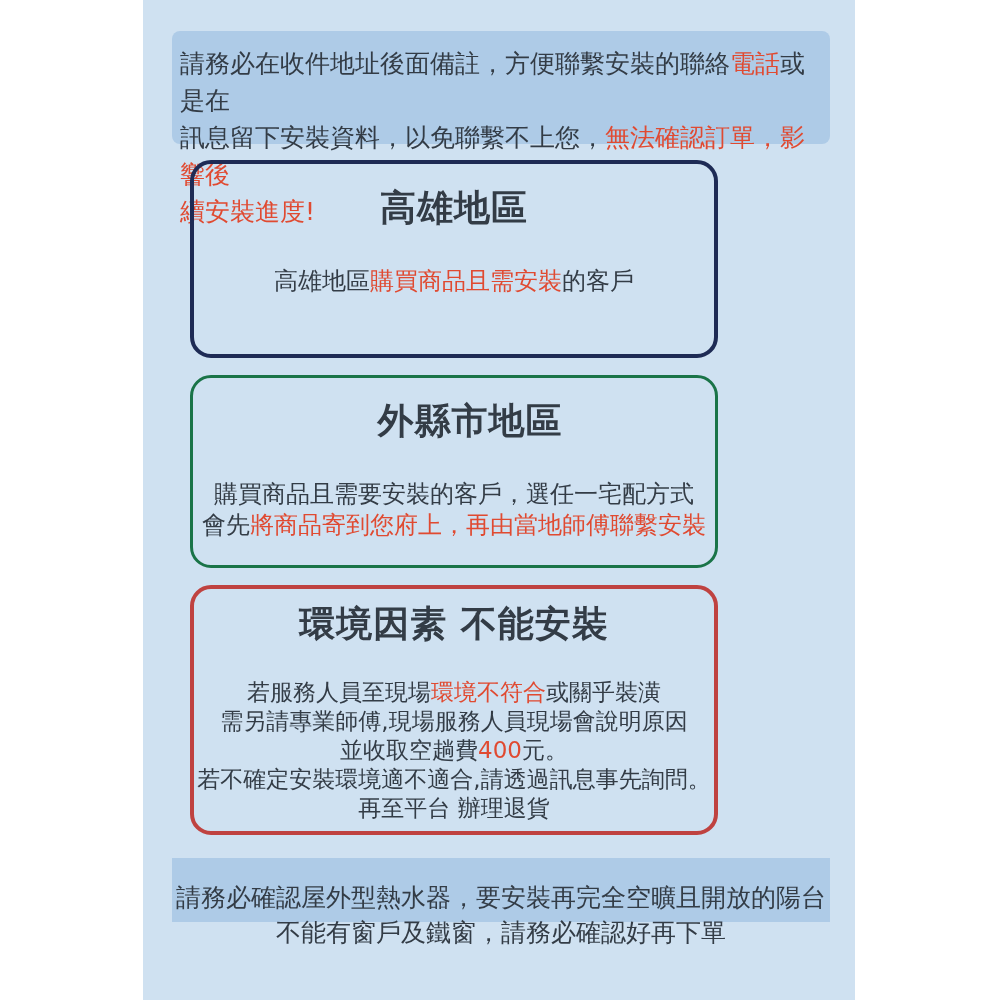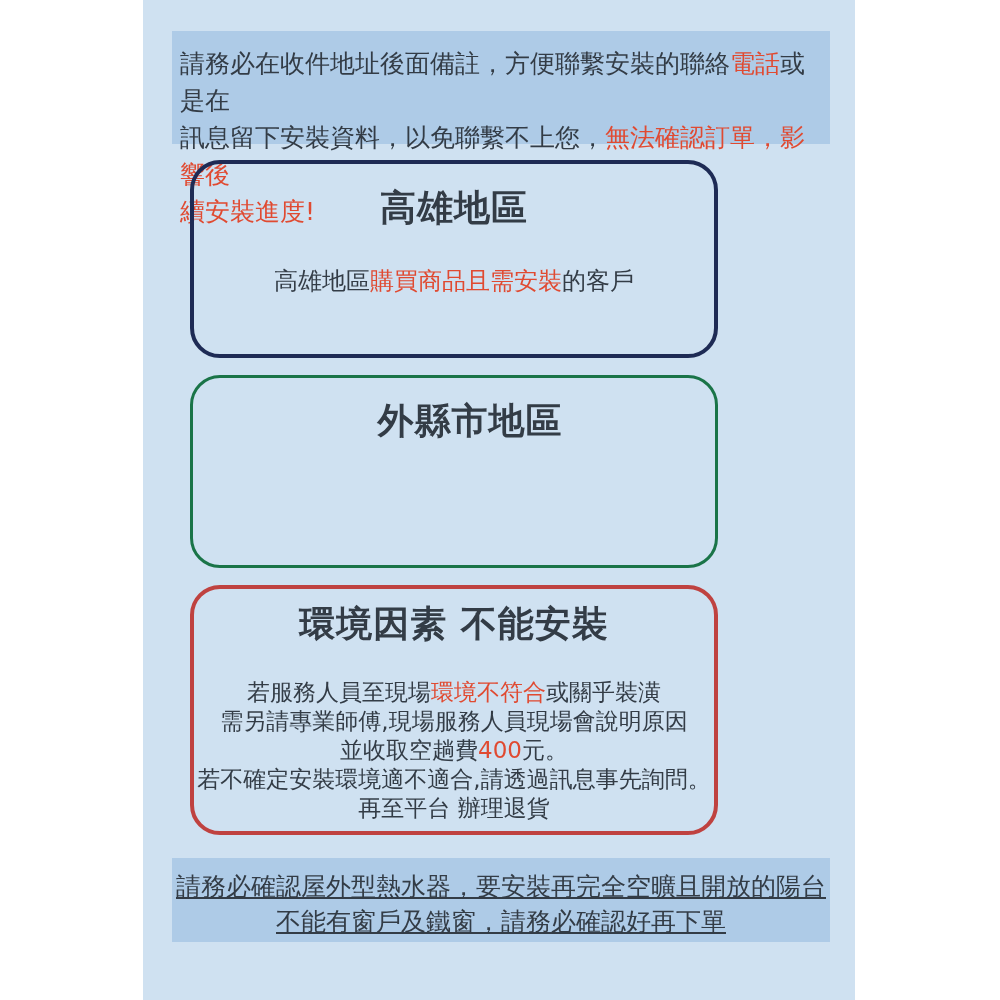--- a/index.html
+++ b/index.html
@@ -24,35 +24,35 @@
     background:var(--panel-bg);
   }
   .notice-block{
     position:absolute;left:29px;width:658px;
     background:var(--block-bg);
   }
   .top-block{
     top:31px;height:113px;
     padding:14px 6px 0 8px;
     text-align:left;
+    border-radius:8px;
   }
   .top-block .line{font-size:25px;line-height:37px;}
   .bottom-block{
-    top:858px;height:84px;
-    padding-top:11px;
+    top:858px;height:64px;
+    padding-top:22px;
     text-align:center;
-    text-decoration:underline;
   }
   .bottom-block .line{font-size:25px;line-height:35px;white-space:nowrap;}
   .line{margin:0;}
   .seg-dark{color:var(--text-dark);}
   .seg-red{color:var(--text-red);}
   .box{
     position:absolute;left:47px;width:528px;
-    border-radius:30px;text-align:center;
+    border-radius:21px;text-align:center;
   }
   .box-kaohsiung{top:160px;height:198px;border:4px solid var(--border-navy);}
   .box-other{top:375px;height:193px;border:3px solid var(--border-green);padding-left:32px;}
   .box-environment{top:585px;height:250px;border:4px solid var(--border-red);}
   .box-title{
     margin:0;font-size:36px;font-weight:bold;line-height:1.1;
     color:var(--text-dark);letter-spacing:1px;
   }
   .box-kaohsiung .box-title{margin-top:24px;}
   .box-other .box-title{margin-top:23px;}
@@ -79,20 +79,24 @@
 
   <div class="box box-kaohsiung">
     <h2 class="box-title">高雄地區</h2>
     <div class="box-body">
       <p class="line"><span class="seg-dark">高雄地區</span><span class="seg-red">購買商品且需安裝</span><span class="seg-dark">的客戶</span></p>
     </div>
   </div>
 
   <div class="box box-other">
     <h2 class="box-title">外縣市地區</h2>
+    <div class="box-body">
+      <p class="line"><span class="seg-dark">購買商品且需要安裝的客戶，選任一宅配方式</span></p>
+      <p class="line"><span class="seg-dark">會先</span><span class="seg-red">將商品寄到您府上，再由當地師傅聯繫安裝</span></p>
+    </div>
   </div>
 
   <div class="box box-environment">
     <h2 class="box-title">環境因素 不能安裝</h2>
     <div class="box-body">
       <p class="line"><span class="seg-dark">若服務人員至現場</span><span class="seg-red">環境不符合</span><span class="seg-dark">或關乎裝潢</span></p>
       <p class="line"><span class="seg-dark">需另請專業師傅,現場服務人員現場會說明原因</span></p>
       <p class="line"><span class="seg-dark">並收取空趟費</span><span class="seg-red">400</span><span class="seg-dark">元。</span></p>
       <p class="line"><span class="seg-dark">若不確定安裝環境適不適合,請透過訊息事先詢問。</span></p>
       <p class="line"><span class="seg-dark">再至平台 辦理退貨</span></p>

